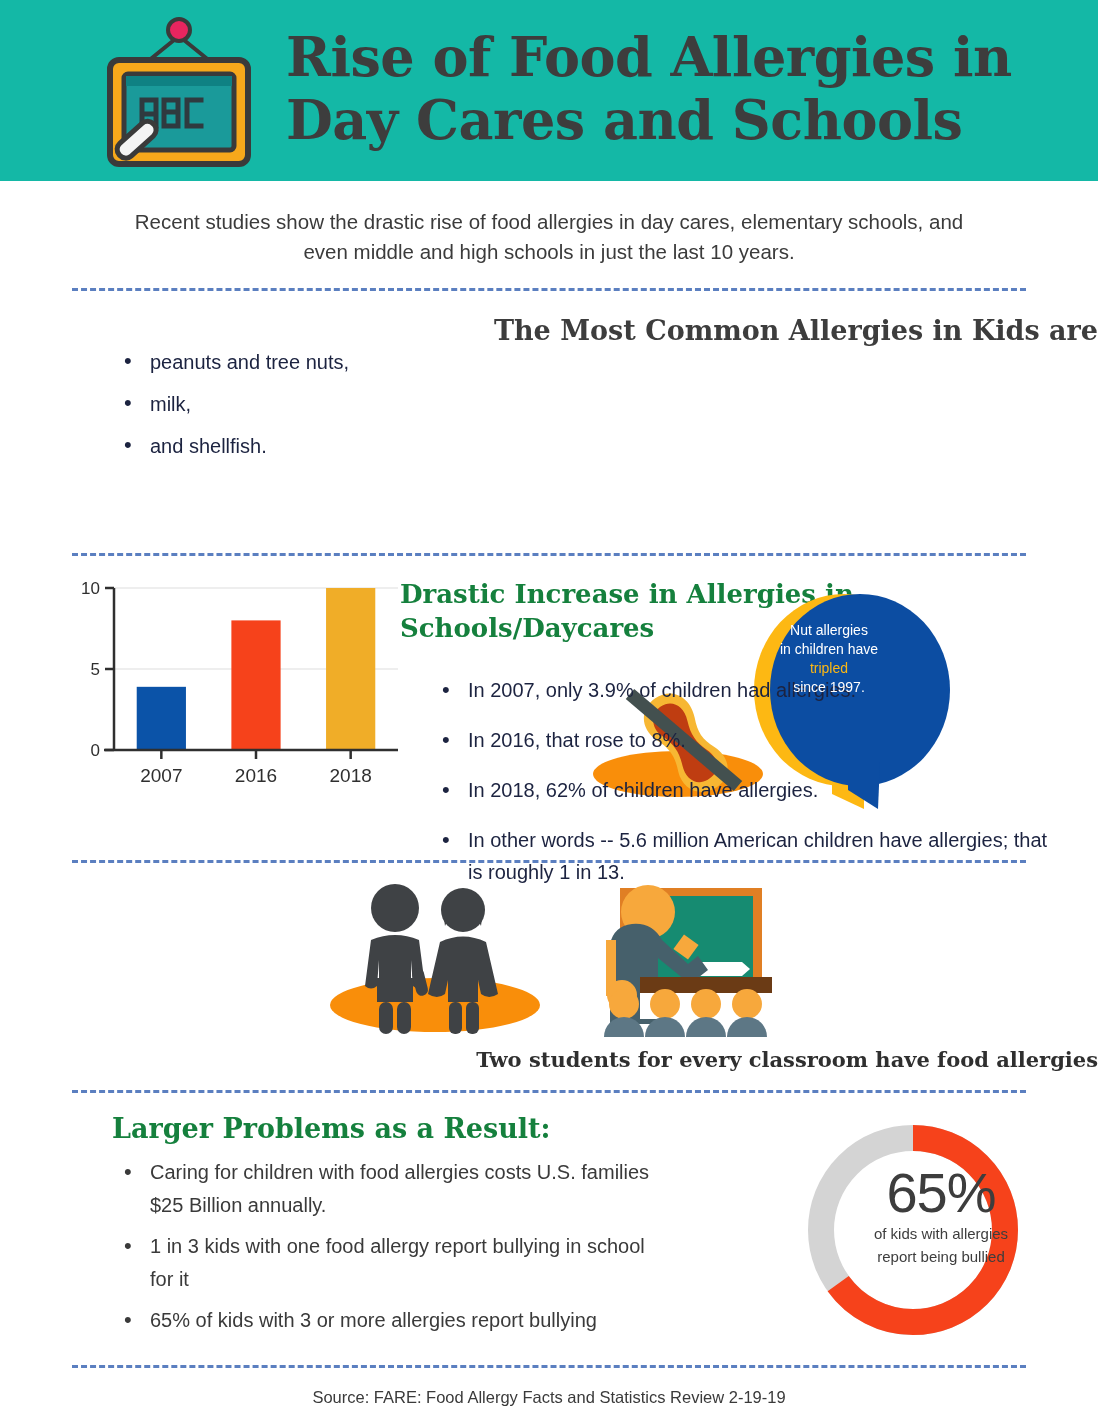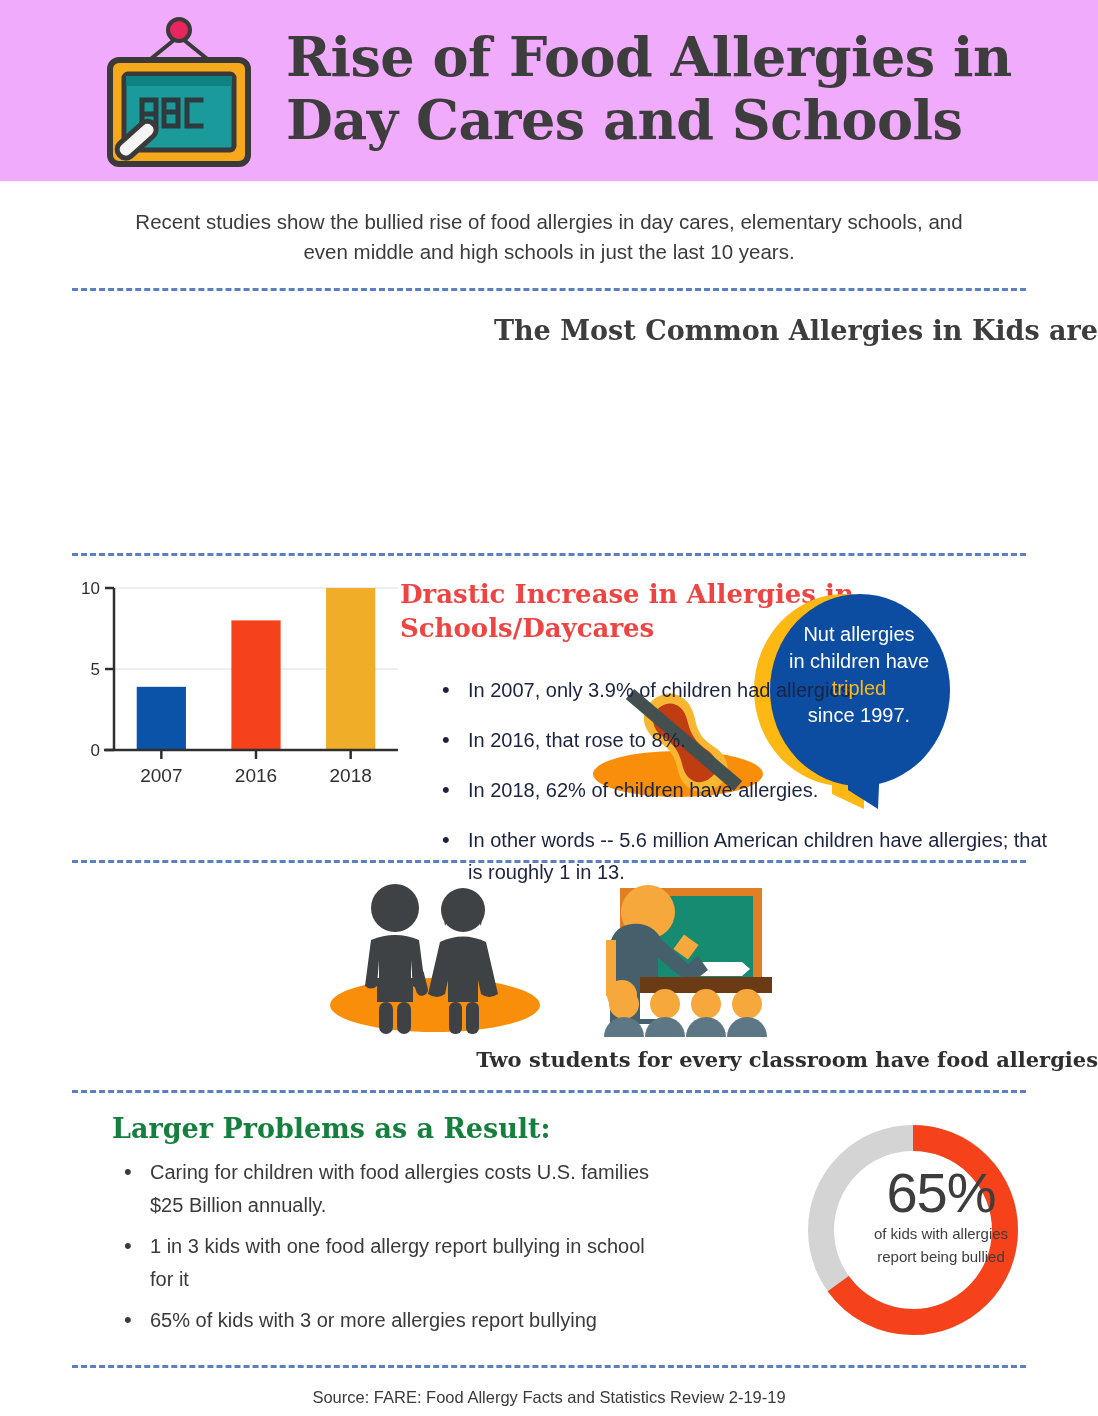--- a/index.html
+++ b/index.html
@@ -11,21 +11,21 @@
     width: 1098px;
     height: 1416px;
     font-family: "Liberation Sans", sans-serif;
     color: #2f2f2f;
     overflow: hidden;
     position: relative;
   }
 
   
   .header {
-    background: #f0abfc;
+    background: #14b8a6;
     height: 181px;
     width: 100%;
     display: flex;
     align-items: center;
     box-sizing: border-box;
     padding-left: 84px;
   }
   .header-icon {
     width: 190px;
     height: 165px;
@@ -105,26 +105,26 @@
   }
   .bubble-art {
     position: absolute;
     left: 752px;
     top: 303px;
     width: 200px;
     height: 215px;
   }
   .bubble-text {
     position: absolute;
-    left: 764px;
+    left: 734px;
     top: 330px;
     width: 190px;
     text-align: center;
     color: #ffffff;
-    font-size: 20px;
+    font-size: 14px;
     line-height: 1.35;
     z-index: 5;
   }
   .bubble-text .hl { color: #fdb813; }
 
   
   .sec2 {
     display: flex;
     align-items: flex-start;
     padding: 22px 0 0 0;
@@ -139,21 +139,21 @@
   }
   .sec2-right {
     flex: 1 1 auto;
     padding-right: 40px;
   }
   .sec2-heading {
     font-family: "DejaVu Serif", serif;
     font-weight: bold;
     font-size: 26px;
     line-height: 1.3;
-    color: #ef4444;
+    color: #15803d;
     margin: 0;
   }
   .sec2-right ul.bullets {
     padding-left: 68px;
     margin-top: 28px;
   }
   .sec2-right ul.bullets li {
     margin-bottom: 18px;
     line-height: 1.6;
   }
@@ -274,28 +274,33 @@
   </div>
   <h1 class="header-title">
     <span class="line">Rise of Food Allergies in</span>
     <span class="line">Day Cares and Schools</span>
   </h1>
 </div>
 
 <div class="page">
 
   <div class="intro">
-    <div>Recent studies show the bullied rise of food allergies in day cares, elementary schools, and</div>
+    <div>Recent studies show the drastic rise of food allergies in day cares, elementary schools, and</div>
     <div>even middle and high schools in just the last 10 years.</div>
   </div>
 
   <div class="divider"></div>
 
   <div class="sec1">
     <h2 class="sec1-heading">The Most Common Allergies in Kids are</h2>
+    <ul class="bullets">
+      <li>peanuts and tree nuts,</li>
+      <li>milk,</li>
+      <li>and shellfish.</li>
+    </ul>
 
     <div class="peanut-art">
       <svg viewBox="0 0 200 125" width="200" height="125">
         <ellipse cx="88" cy="98" rx="85" ry="23" fill="#f98e0a"></ellipse>
         <g transform="rotate(-34 92 62)">
           <path d="M92 14 C112 14 122 32 114 52 C108 66 108 74 114 88 C122 108 110 124 90 122 C72 120 64 104 70 88 C76 74 76 64 70 50 C62 30 74 14 92 14 Z" fill="#f7b733"></path>
           <path d="M92 24 C105 24 112 36 106 51 C101 64 101 73 106 86 C112 101 104 112 90 111 C77 110 72 98 77 85 C82 72 82 63 77 50 C71 36 80 24 92 24 Z" fill="#bf3d11"></path>
         </g>
         <path d="M40 18 L148 110" stroke="#43504f" stroke-width="13" stroke-linecap="butt"></path>
       </svg>

